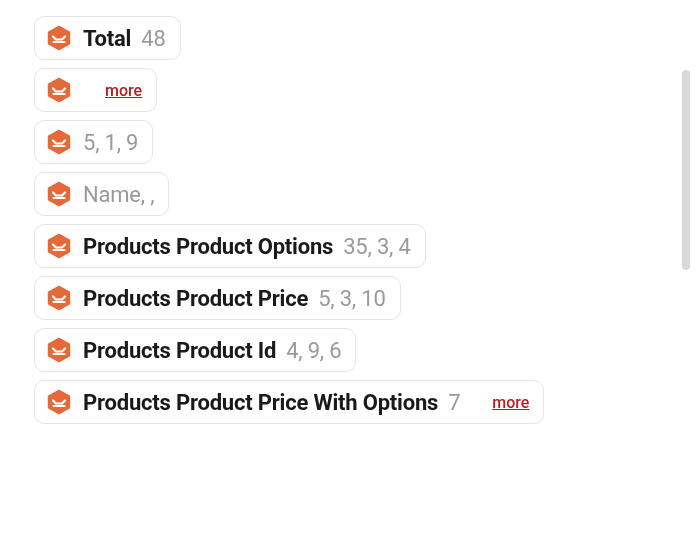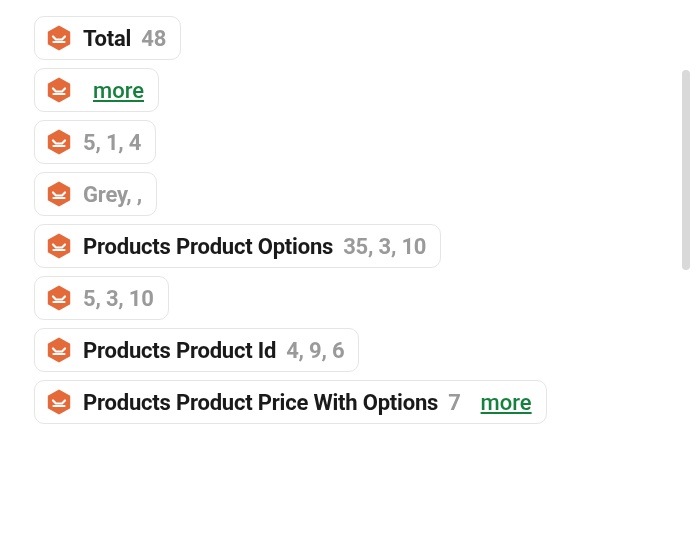--- a/index.html
+++ b/index.html
@@ -40,37 +40,37 @@
     height: 28px;
   }
   .pill .label {
     font-weight: 700;
     font-size: 22px;
     color: #1a1a1a;
     letter-spacing: -0.2px;
     flex: 0 0 auto;
   }
   .pill .value {
-    font-weight: 700;
+    font-weight: 400;
     font-size: 22px;
     color: #9a9a9a;
     letter-spacing: -0.2px;
     overflow: hidden;
     text-overflow: clip;
     min-width: 0;
     flex: 1 1 auto;
   }
   .pill .more {
     flex: 0 0 auto;
-    font-size: 22px;
+    font-size: 16px;
     font-weight: 500;
-    color: #15803d;
+    color: #b91c1c;
     text-decoration: underline;
     cursor: pointer;
-    margin-left: 10px;
+    margin-left: 22px;
   }
 
   
   .hex-icon {
     display: block;
   }
   .hex-icon polygon {
     fill: #e46a3a;
   }
   .hex-icon .glyph {
@@ -122,57 +122,58 @@
   </div>
 
   <div class="row">
     <div class="pill">
       <span class="icon">
         <svg class="hex-icon" viewBox="0 0 28 28" width="28" height="28">
           <polygon points="14,1.5 25.2,7.75 25.2,20.25 14,26.5 2.8,20.25 2.8,7.75"></polygon>
           <path class="glyph" d="M8 12.5 L11 15.5 L17 15.5 L20 12.5 M8.5 18 L19.5 18"></path>
         </svg>
       </span>
-      <span class="value">5, 1, 4</span>
-    </div>
-  </div>
-
-  <div class="row">
-    <div class="pill">
-      <span class="icon">
-        <svg class="hex-icon" viewBox="0 0 28 28" width="28" height="28">
-          <polygon points="14,1.5 25.2,7.75 25.2,20.25 14,26.5 2.8,20.25 2.8,7.75"></polygon>
-          <path class="glyph" d="M8 12.5 L11 15.5 L17 15.5 L20 12.5 M8.5 18 L19.5 18"></path>
-        </svg>
-      </span>
-      <span class="value">Grey, ,</span>
+      <span class="value">5, 1, 9</span>
+    </div>
+  </div>
+
+  <div class="row">
+    <div class="pill">
+      <span class="icon">
+        <svg class="hex-icon" viewBox="0 0 28 28" width="28" height="28">
+          <polygon points="14,1.5 25.2,7.75 25.2,20.25 14,26.5 2.8,20.25 2.8,7.75"></polygon>
+          <path class="glyph" d="M8 12.5 L11 15.5 L17 15.5 L20 12.5 M8.5 18 L19.5 18"></path>
+        </svg>
+      </span>
+      <span class="value">Name, ,</span>
     </div>
   </div>
 
   <div class="row">
     <div class="pill">
       <span class="icon">
         <svg class="hex-icon" viewBox="0 0 28 28" width="28" height="28">
           <polygon points="14,1.5 25.2,7.75 25.2,20.25 14,26.5 2.8,20.25 2.8,7.75"></polygon>
           <path class="glyph" d="M8 12.5 L11 15.5 L17 15.5 L20 12.5 M8.5 18 L19.5 18"></path>
         </svg>
       </span>
       <span class="label">Products Product Options</span>
-      <span class="value">35, 3, 10</span>
-    </div>
-  </div>
-
-  <div class="row">
-    <div class="pill">
-      <span class="icon">
-        <svg class="hex-icon" viewBox="0 0 28 28" width="28" height="28">
-          <polygon points="14,1.5 25.2,7.75 25.2,20.25 14,26.5 2.8,20.25 2.8,7.75"></polygon>
-          <path class="glyph" d="M8 12.5 L11 15.5 L17 15.5 L20 12.5 M8.5 18 L19.5 18"></path>
-        </svg>
-      </span>
+      <span class="value">35, 3, 4</span>
+    </div>
+  </div>
+
+  <div class="row">
+    <div class="pill">
+      <span class="icon">
+        <svg class="hex-icon" viewBox="0 0 28 28" width="28" height="28">
+          <polygon points="14,1.5 25.2,7.75 25.2,20.25 14,26.5 2.8,20.25 2.8,7.75"></polygon>
+          <path class="glyph" d="M8 12.5 L11 15.5 L17 15.5 L20 12.5 M8.5 18 L19.5 18"></path>
+        </svg>
+      </span>
+      <span class="label">Products Product Price</span>
       <span class="value">5, 3, 10</span>
     </div>
   </div>
 
   <div class="row">
     <div class="pill">
       <span class="icon">
         <svg class="hex-icon" viewBox="0 0 28 28" width="28" height="28">
           <polygon points="14,1.5 25.2,7.75 25.2,20.25 14,26.5 2.8,20.25 2.8,7.75"></polygon>
           <path class="glyph" d="M8 12.5 L11 15.5 L17 15.5 L20 12.5 M8.5 18 L19.5 18"></path>

